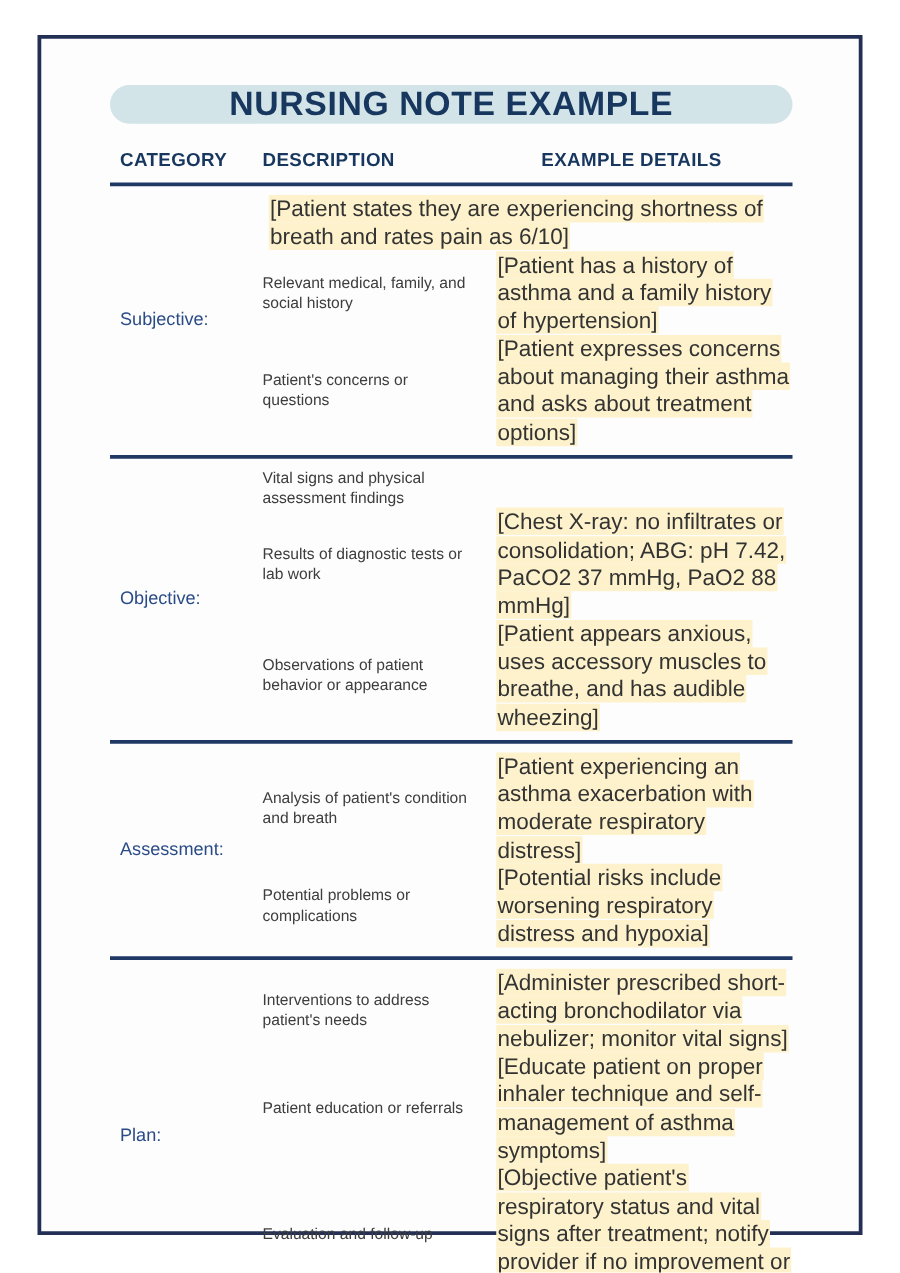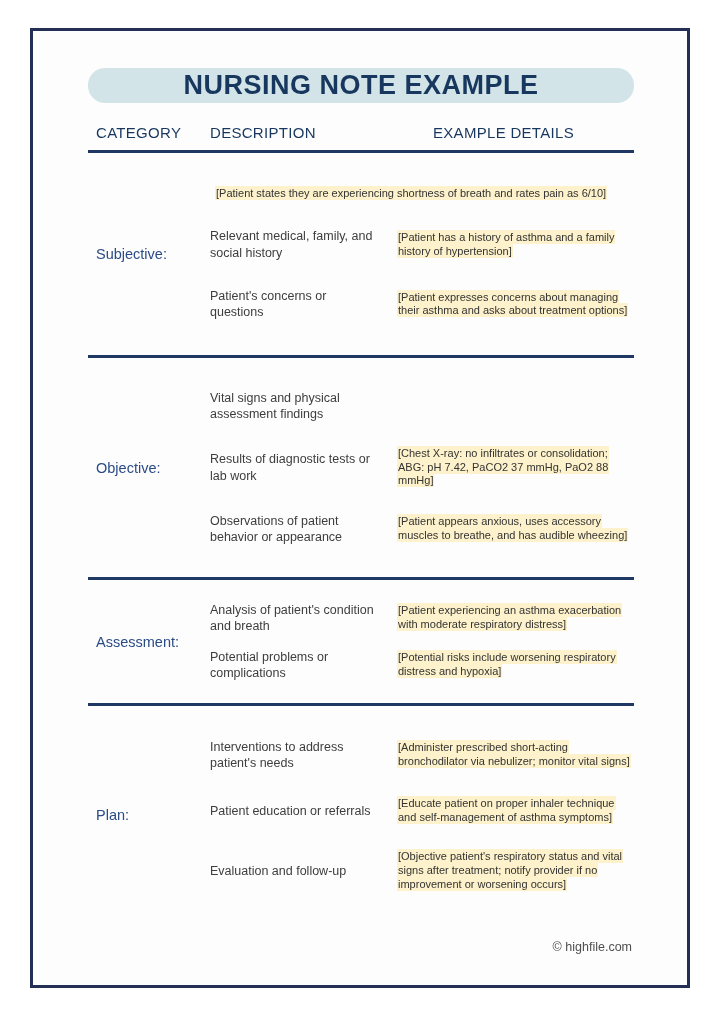--- a/index.html
+++ b/index.html
@@ -52,21 +52,21 @@
     white-space: nowrap;
   }
   .header-row {
     display: flex;
     margin-top: 21px;
     padding-bottom: 9px;
     border-bottom: 3px solid var(--navy-line);
   }
   .header-cell {
     font-size: 15px;
-    font-weight: normal;
+    font-weight: bold;
     color: var(--navy-text);
     letter-spacing: 0.3px;
   }
   .h-cat { width: 122px; padding-left: 8px; }
   .h-desc { width: 182px; }
   .h-ex { flex: 1; padding-left: 5px; margin-left: 36px; }
   .section {
     display: flex;
     border-bottom: 3px solid var(--navy-line);
   }
@@ -101,21 +101,21 @@
   .desc-cell {
     width: 168px;
     flex: none;
     margin-right: 14px;
     font-size: 12.5px;
     line-height: 1.3;
     color: var(--body-text);
   }
   .ex-cell {
     flex: 1;
-    font-size: 11px;
+    font-size: 18px;
     line-height: 1.24;
     color: #333333;
     padding-left: 5px;
   }
   .hl {
     background: var(--highlight);
     padding: 1px 1px;
     -webkit-box-decoration-break: clone;
     box-decoration-break: clone;
   }

